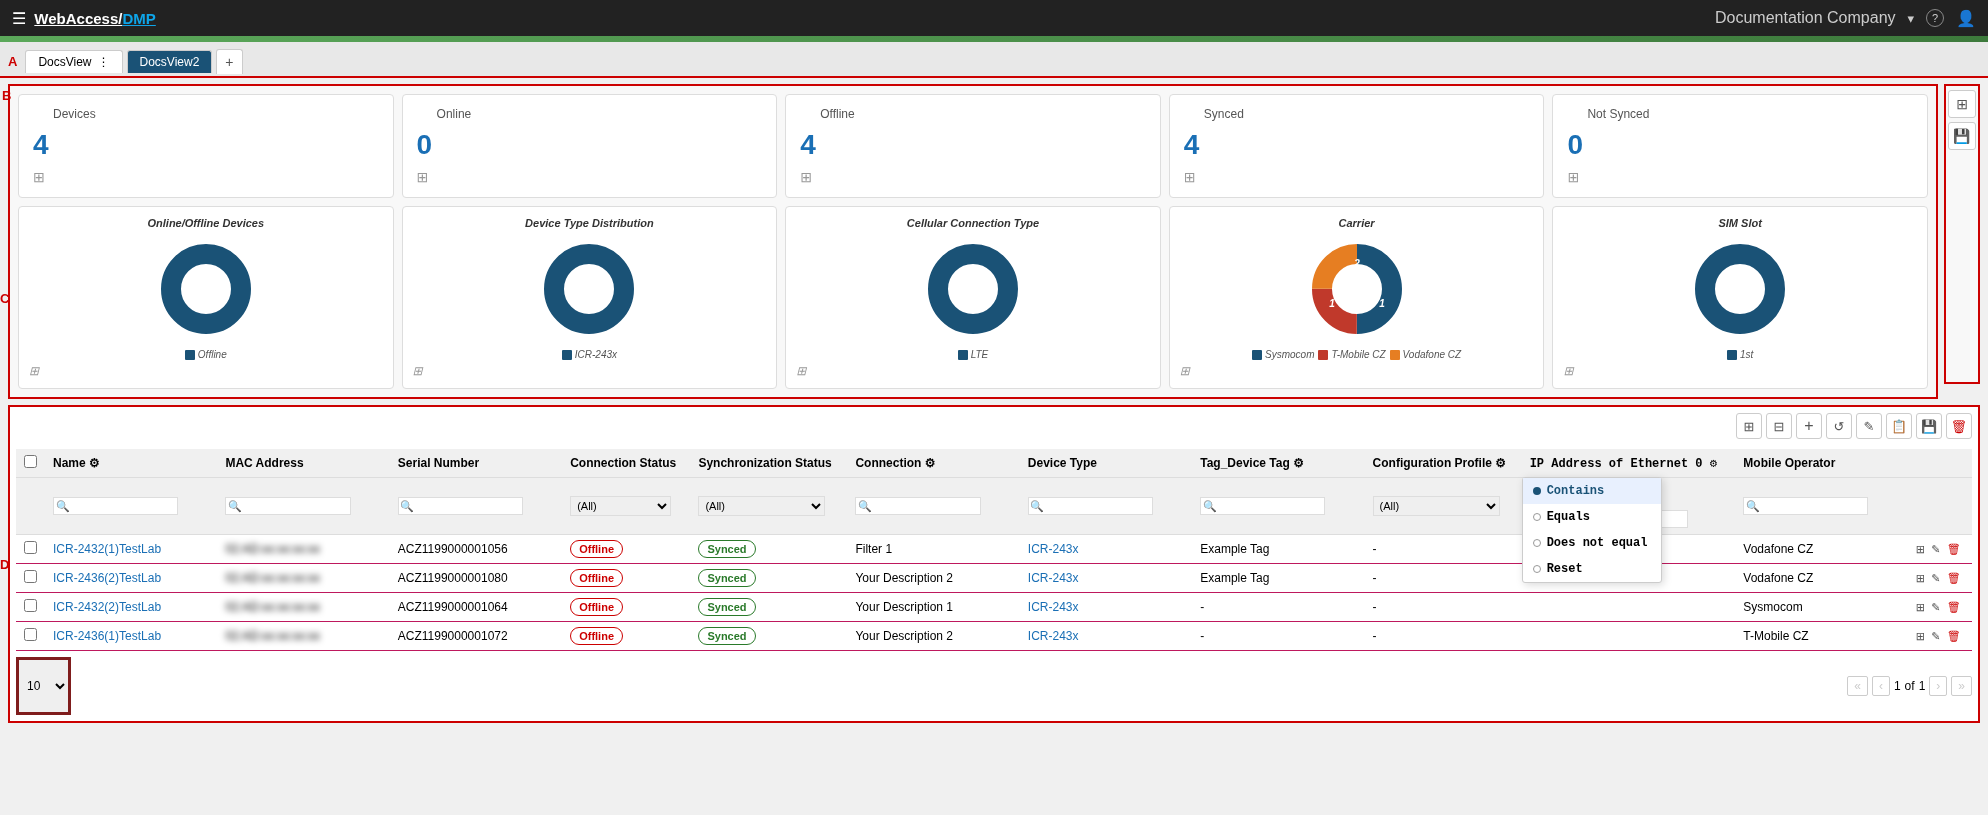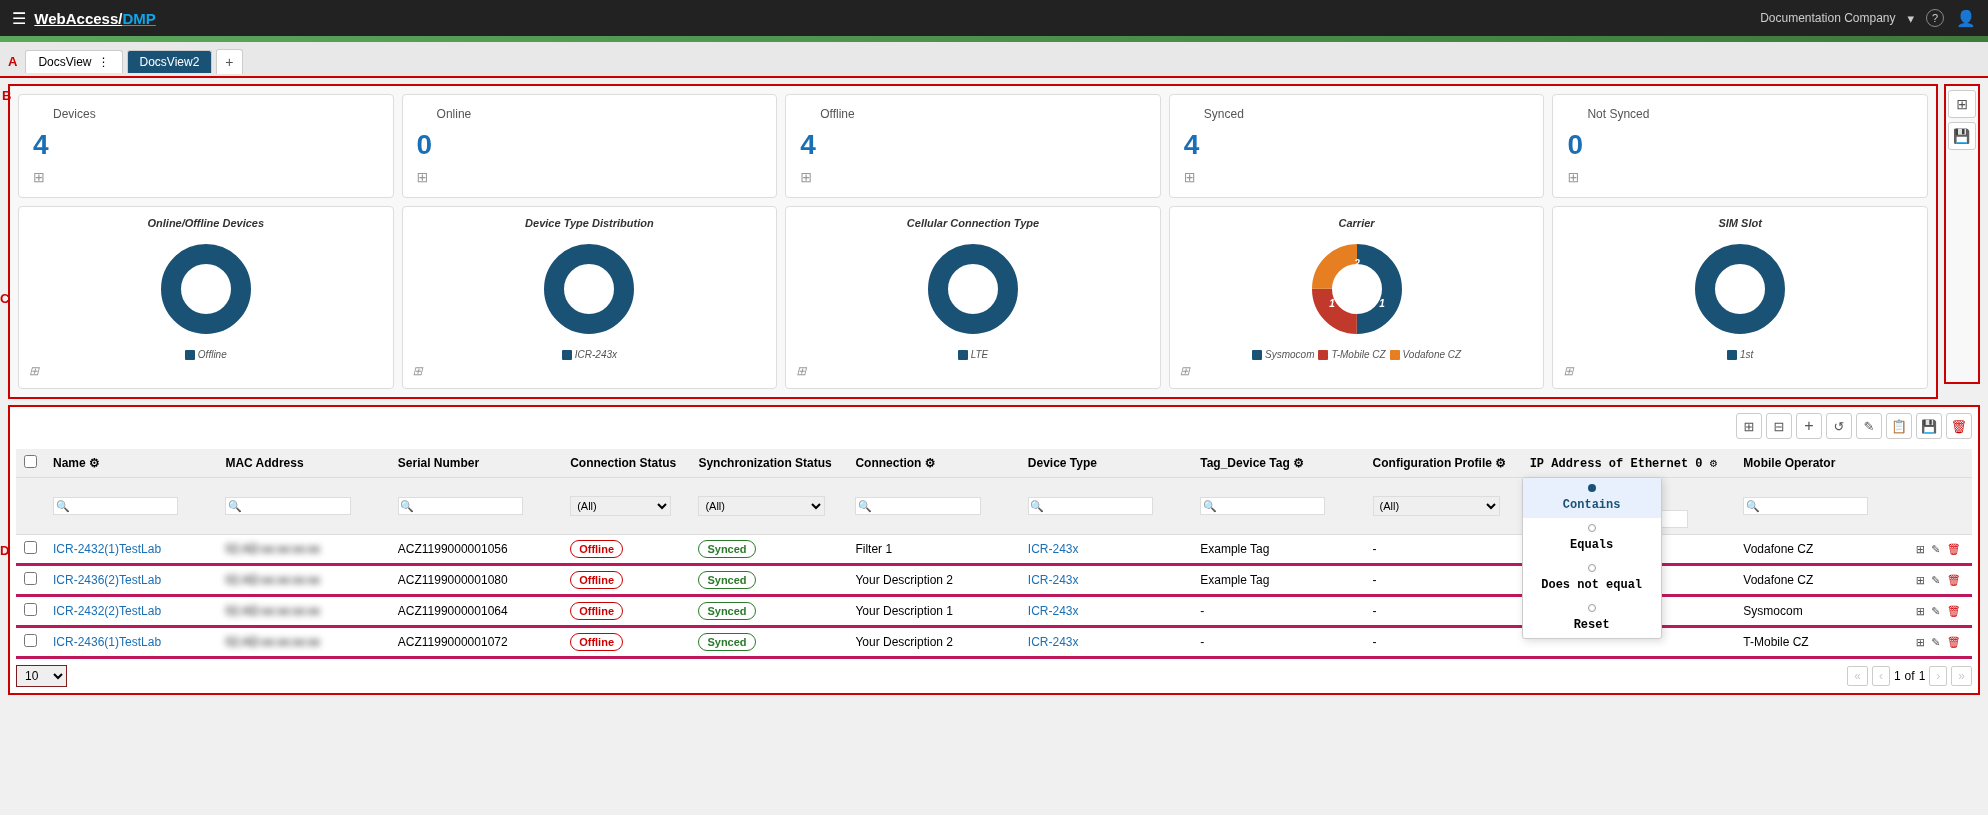--- a/index.html
+++ b/index.html
@@ -12,21 +12,21 @@
       display: flex;
       align-items: center;
       height: 36px;
       padding: 0 12px;
       justify-content: space-between;
     }
     .top-nav-left { display: flex; align-items: center; gap: 8px; }
     .top-nav-brand { color: #fff; font-size: 15px; font-weight: bold; }
     .top-nav-brand span { color: #5ba85a; text-decoration: underline; }
     .top-nav-right { display: flex; align-items: center; gap: 12px; font-size: 13px; color: #ccc; }
-    .top-nav-right .company { font-size: 12px; }
+    .top-nav-right .company { font-size: 16px; }
 
     
     .green-bar {
       background: linear-gradient(to right, #5ba85a, #3d7a3c);
       height: 6px;
     }
 
     
     .tabs-bar {
       background: #e8e8e8;
@@ -223,21 +223,21 @@
     .data-table th {
       background: #f0f0f0;
       border-bottom: 1px solid #ddd;
       padding: 6px 8px;
       text-align: left;
       font-weight: bold;
       white-space: nowrap;
       position: relative;
     }
     .data-table td {
-      border-bottom: 3px solid #be185d;
+      border-bottom: 1px solid #be185d;
       padding: 5px 8px;
       white-space: nowrap;
     }
     .col-checkbox { width: 24px; }
 
     .link-blue { color: #1a6fb5; cursor: pointer; text-decoration: none; }
 
     .badge {
       display: inline-block;
       padding: 2px 8px;
@@ -258,21 +258,20 @@
       z-index: 100;
       min-width: 130px;
       font-size: 12px;
     }
     .filter-dropdown-item {
       padding: 6px 10px;
       cursor: pointer;
       display: flex;
       align-items: center;
       gap: 6px;
-      flex-direction: column;
     }
     .filter-dropdown-item.selected { background: #e8f0fe; color: #1a5276; }
     .filter-dot {
       width: 8px; height: 8px;
       border-radius: 50%;
       background: #1a5276;
       flex-shrink: 0;
     }
     .filter-dot-empty {
       width: 8px; height: 8px;
@@ -282,23 +281,23 @@
     }
 
     .table-footer {
       display: flex;
       align-items: center;
       justify-content: space-between;
       margin-top: 6px;
       font-size: 12px;
     }
     .page-size-select {
-      padding: 2px 4px;
+      padding: 18px 4px;
       font-size: 12px;
-      border: 1px solid #7f1d1d;
+      border: 3px solid #7f1d1d;
     }
     .pagination {
       display: flex;
       align-items: center;
       gap: 4px;
     }
     .pg-btn {
       padding: 2px 6px;
       border: 1px solid #ccc;
       background: #fff;

